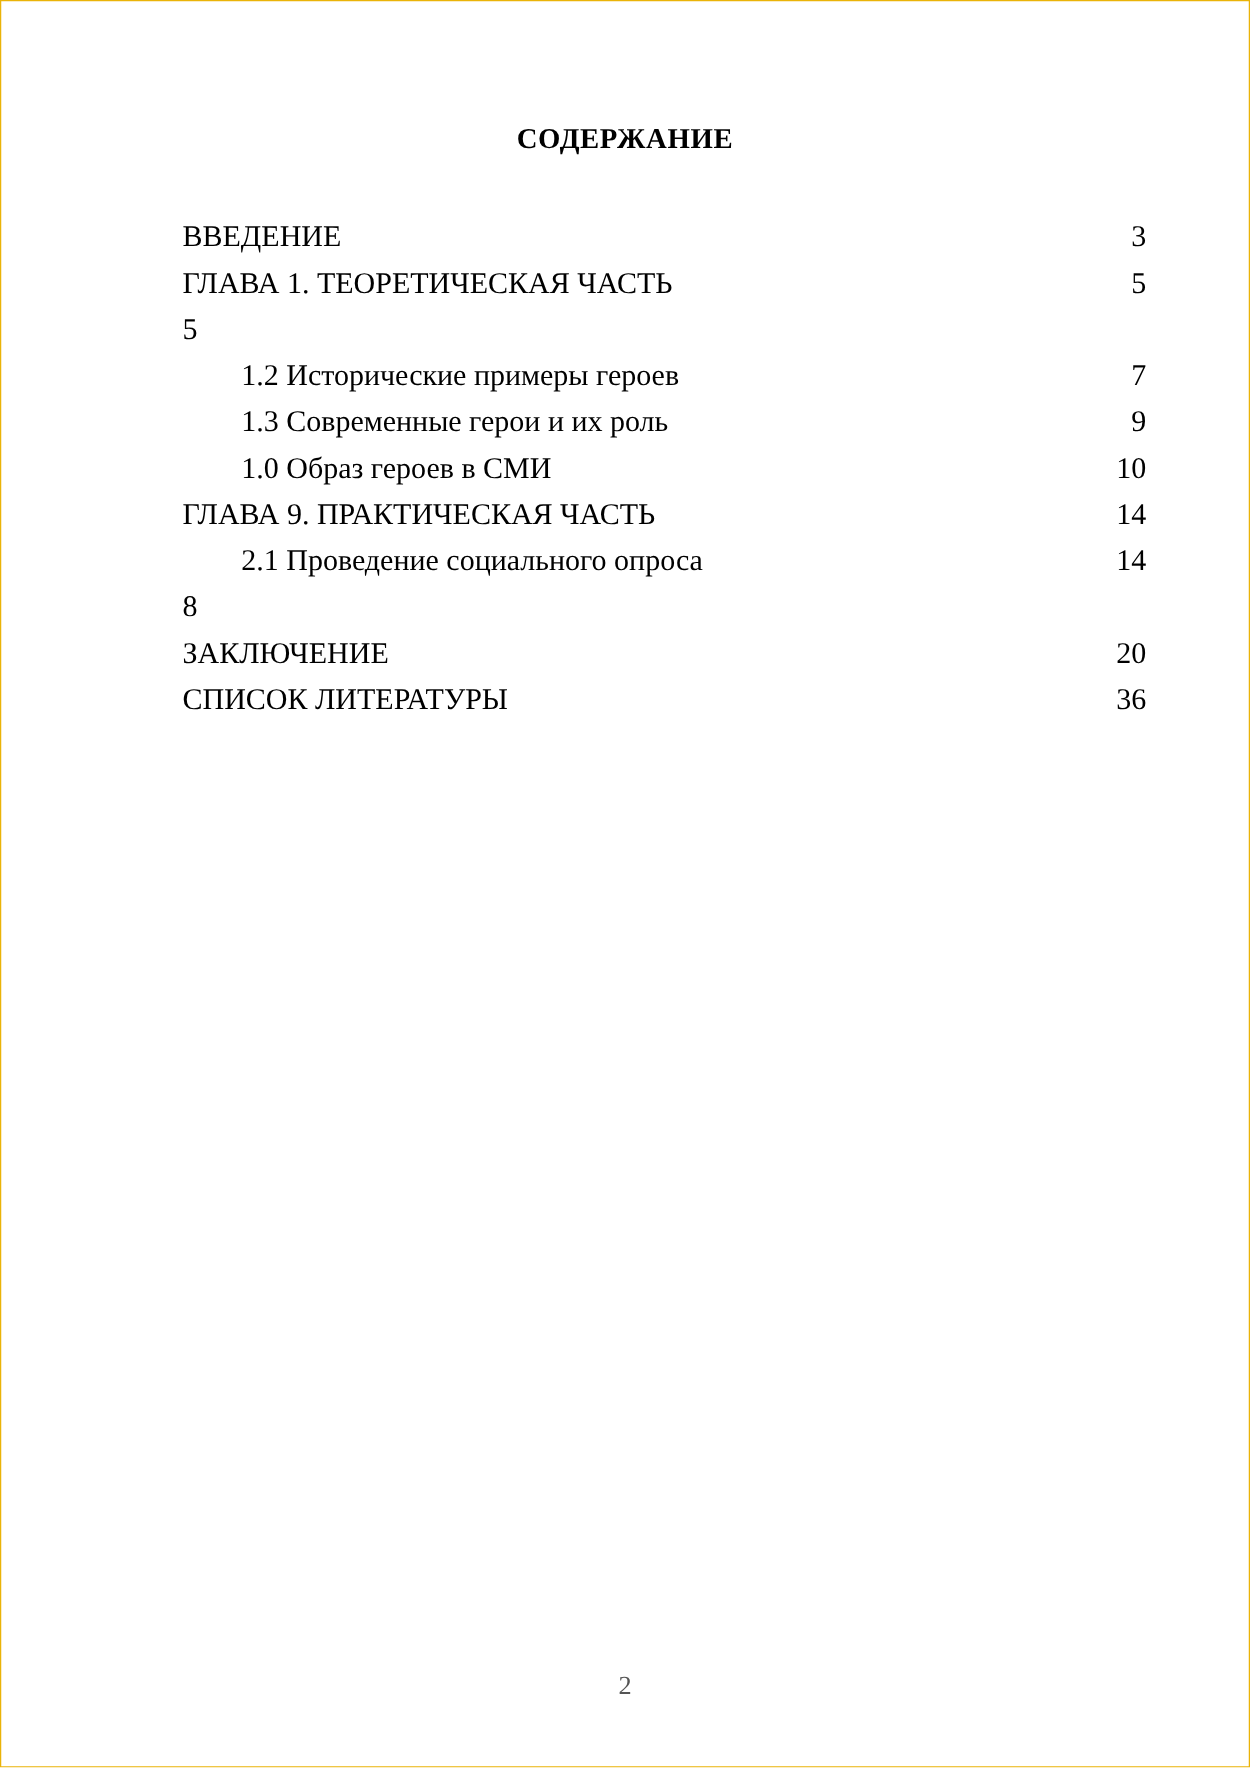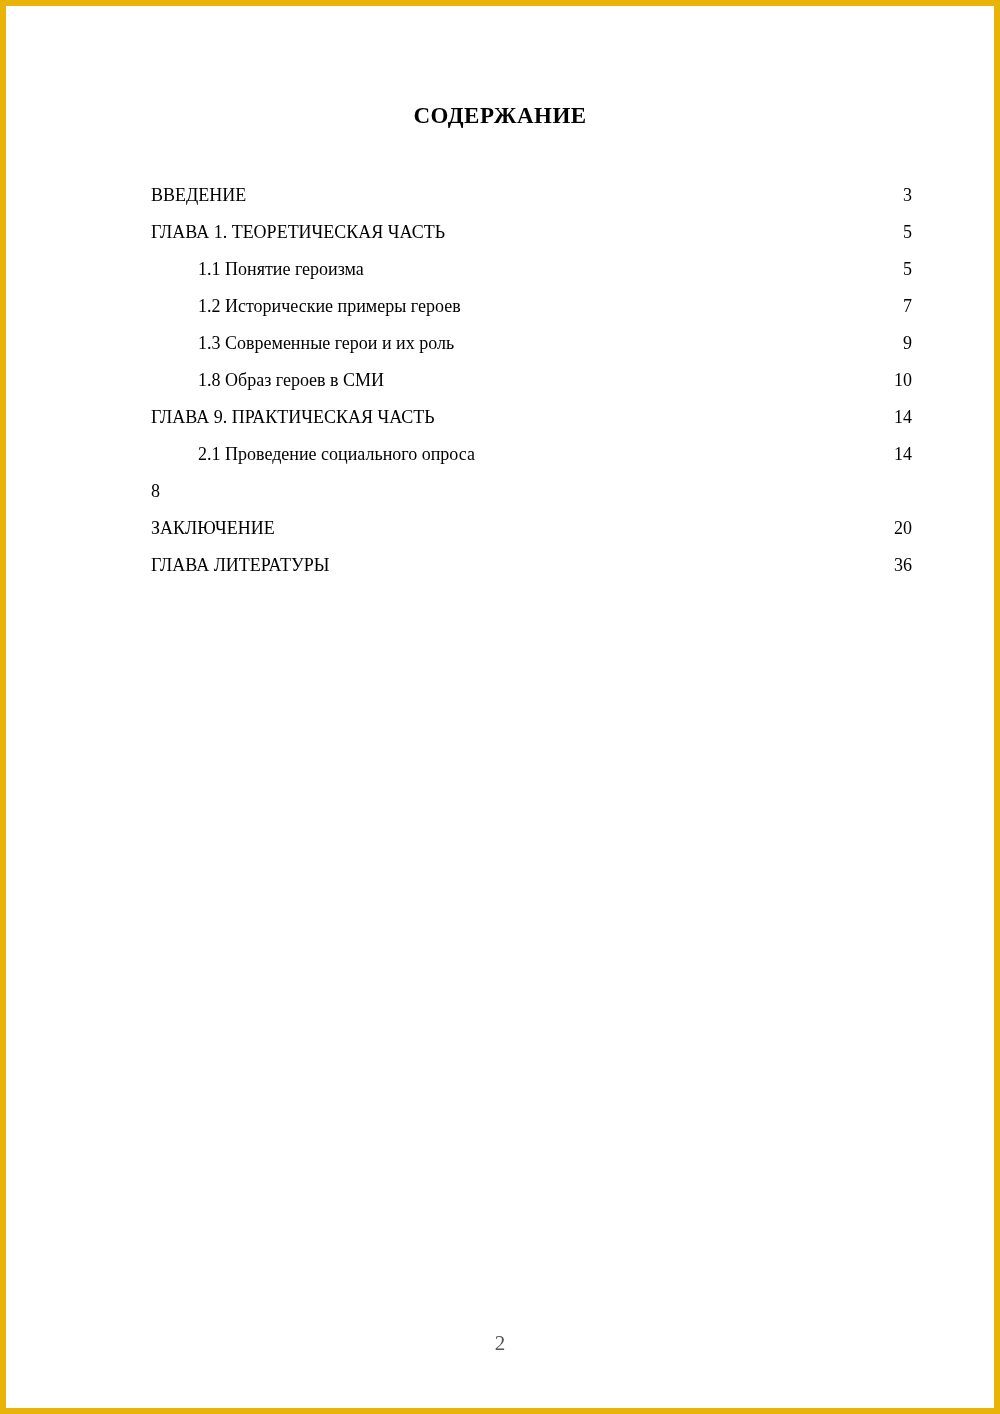--- a/index.html
+++ b/index.html
@@ -8,40 +8,40 @@
     height: 1414px;
     background: #ffffff;
     font-family: "Liberation Serif", "DejaVu Serif", serif;
     color: #000000;
   }
   .page {
     position: relative;
     width: 1000px;
     height: 1414px;
     background: #ffffff;
-    border: 6px solid #eab308;
+    border: 1px solid #eab308;
     overflow: hidden;
   }
   .doc-title {
     margin-top: 97px;
     text-align: center;
     font-size: 23px;
     font-weight: bold;
     letter-spacing: 0.5px;
   }
   .toc {
     margin-top: 48px;
     padding-left: 145px;
     padding-right: 82px;
   }
   .toc-row {
     display: flex;
     justify-content: space-between;
     align-items: baseline;
-    font-size: 18px;
+    font-size: 24px;
     line-height: 37px;
     height: 37px;
   }
   .toc-row .label {
     white-space: nowrap;
   }
   .toc-row.level-1 .label {
     padding-left: 47px;
   }
   .toc-row .pagenum {
@@ -70,36 +70,35 @@
       <span class="label">ВВЕДЕНИЕ</span>
       <span class="pagenum">3</span>
     </div>
 
     <div class="toc-row level-0">
       <span class="label">ГЛАВА 1. ТЕОРЕТИЧЕСКАЯ ЧАСТЬ</span>
       <span class="pagenum">5</span>
     </div>
 
     <div class="toc-row level-1">
-      <span class="label">1.1 Понятие героизма</span>
       <span class="pagenum">5</span>
     </div>
 
     <div class="toc-row level-1">
       <span class="label">1.2 Исторические примеры героев</span>
       <span class="pagenum">7</span>
     </div>
 
     <div class="toc-row level-1">
       <span class="label">1.3 Современные герои и их роль</span>
       <span class="pagenum">9</span>
     </div>
 
     <div class="toc-row level-1">
-      <span class="label">1.8 Образ героев в СМИ</span>
+      <span class="label">1.0 Образ героев в СМИ</span>
       <span class="pagenum">10</span>
     </div>
 
     <div class="toc-row level-0">
       <span class="label">ГЛАВА 9. ПРАКТИЧЕСКАЯ ЧАСТЬ</span>
       <span class="pagenum">14</span>
     </div>
 
     <div class="toc-row level-1">
       <span class="label">2.1 Проведение социального опроса</span>
@@ -109,21 +108,21 @@
     <div class="toc-row level-1">
       <span class="pagenum">8</span>
     </div>
 
     <div class="toc-row level-0">
       <span class="label">ЗАКЛЮЧЕНИЕ</span>
       <span class="pagenum">20</span>
     </div>
 
     <div class="toc-row level-0">
-      <span class="label">ГЛАВА ЛИТЕРАТУРЫ</span>
+      <span class="label">СПИСОК ЛИТЕРАТУРЫ</span>
       <span class="pagenum">36</span>
     </div>
 
   </div>
 
   <div class="footer-pagenum">2</div>
 
 </div>
 
 </body></html>

